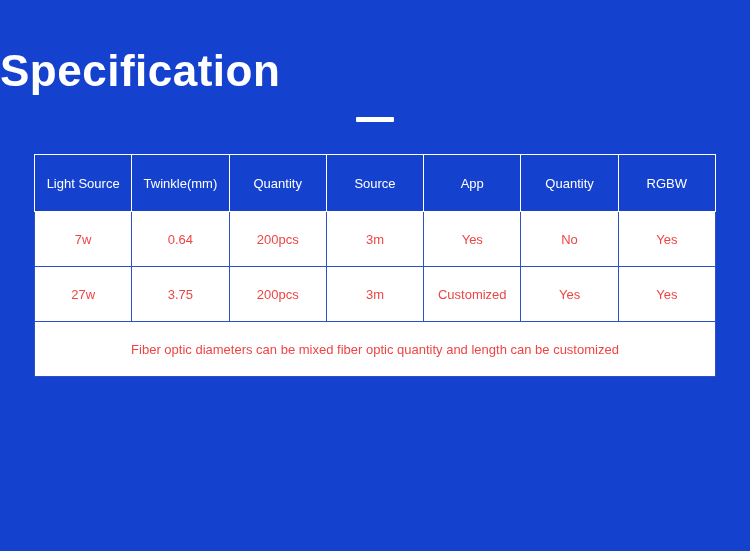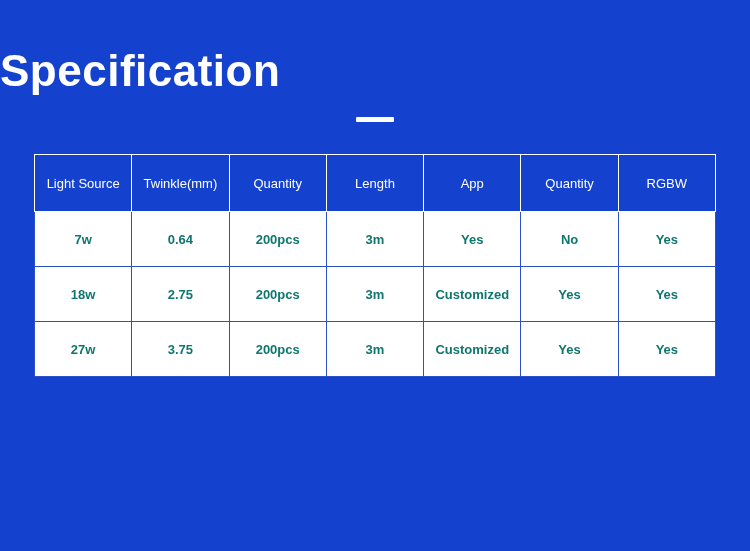--- a/index.html
+++ b/index.html
@@ -47,24 +47,24 @@
     width: 100%;
     border-collapse: collapse;
     table-layout: fixed;
     background: #ffffff;
   }
   table.spec th,
   table.spec td {
     border: 1px solid #2b50c8;
     text-align: center;
     font-size: 13px;
-    color: #0f766e;
+    color: #ef4444;
     height: 52px;
     vertical-align: middle;
-    font-weight: bold;
+    font-weight: normal;
   }
   table.spec thead th {
     background: #1541cf;
     color: #ffffff;
     height: 54px;
     font-size: 13px;
     font-weight: normal;
     border: 1px solid #ffffff;
   }
   table.spec tbody td {
@@ -88,51 +88,45 @@
     <div class="divider"></div>
   </div>
 
   <div class="table-wrap">
     <table class="spec">
       <thead>
         <tr>
           <th>Light Source</th>
           <th>Twinkle(mm)</th>
           <th>Quantity</th>
-          <th>Length</th>
+          <th>Source</th>
           <th>App</th>
           <th>Quantity</th>
           <th>RGBW</th>
         </tr>
       </thead>
       <tbody>
         <tr>
           <td>7w</td>
           <td>0.64</td>
           <td>200pcs</td>
           <td>3m</td>
           <td>Yes</td>
           <td>No</td>
           <td>Yes</td>
         </tr>
         <tr>
-          <td>18w</td>
-          <td>2.75</td>
-          <td>200pcs</td>
-          <td>3m</td>
-          <td>Customized</td>
-          <td>Yes</td>
-          <td>Yes</td>
-        </tr>
-        <tr>
           <td>27w</td>
           <td>3.75</td>
           <td>200pcs</td>
           <td>3m</td>
           <td>Customized</td>
           <td>Yes</td>
           <td>Yes</td>
         </tr>
+        <tr>
+          <td class="footnote" colspan="7">Fiber optic diameters can be mixed fiber optic quantity and length can be customized</td>
+        </tr>
       </tbody>
     </table>
   </div>
 
 </div>
 
 </body></html>

